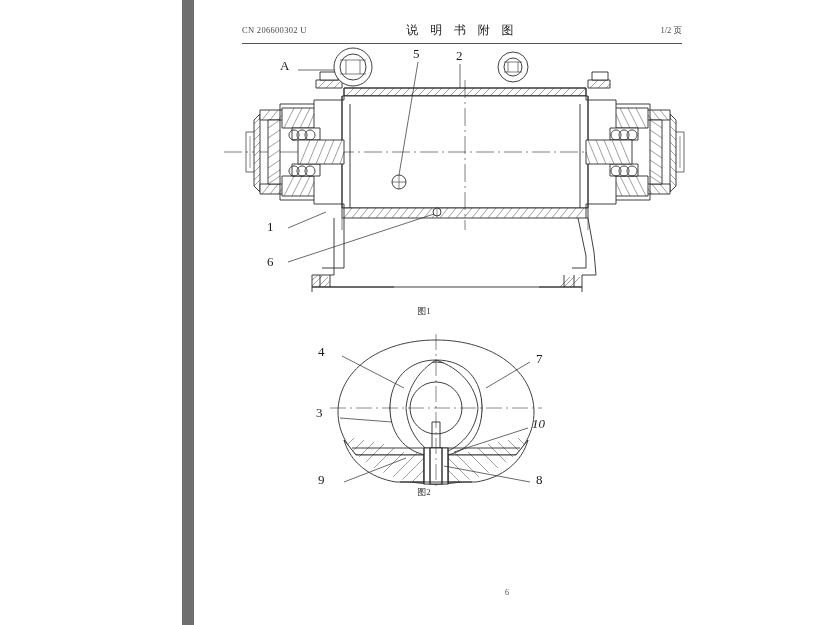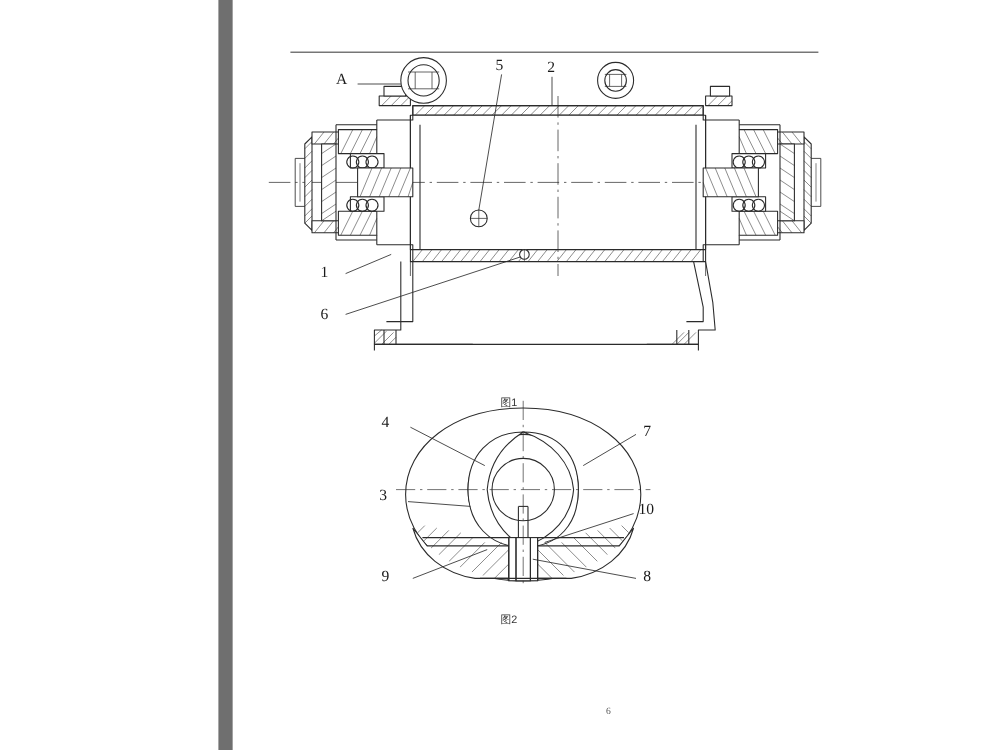--- a/index.html
+++ b/index.html
@@ -80,24 +80,23 @@
     width: 440px;
     height: 1px;
     background: #555;
   }
 
   
   .fig-caption {
     position: absolute;
     font-size: 9px;
     color: #333;
-    font-family: Liberation Sans, sans-serif;
+    font-family: Liberation Serif, serif;
     text-align: center;
     width: 60px;
-    margin-top: 24px;
   }
   #cap-fig1 { left: 200px; top: 305px; }
   #cap-fig2 { left: 200px; top: 486px; }
 
   #page-number {
     position: absolute;
     left: 0; right: 0;
     top: 588px;
     text-align: center;
     font-size: 8px;
@@ -120,20 +119,25 @@
   }
 </style>
 </head>
 <body>
 
 <div id="left-white"></div>
 <div id="left-strip"></div>
 
 <div id="page">
 
+  <div id="header">
+    <div id="hdr-left">CN 206600302 U</div>
+    <div id="hdr-center">说 明 书 附 图</div>
+    <div id="hdr-right">1/2 页</div>
+  </div>
   <div id="hdr-rule"></div>
 
   <svg class="draw" width="626" height="320" viewBox="0 0 626 320">
     <g stroke="#2b2b2b" fill="none" stroke-width="0.9" stroke-linejoin="round">
 
       <path d="M150 88 L392 88 L392 96 L150 96 Z" fill="#ffffff"></path>
       <path d="M150 88 L392 88"></path>
       <path d="M150 96 L392 96"></path>
 
       <g stroke="#2b2b2b" stroke-width="0.45">
@@ -391,20 +395,20 @@
       <path d="M146 88 L198 92" stroke-width="0.7"></path>
       <path d="M334 98 L260 122" stroke-width="0.7"></path>
       <path d="M150 152 L212 128" stroke-width="0.7"></path>
       <path d="M336 152 L250 136" stroke-width="0.7"></path>
     </g>
   </svg>
 
   <div class="lbl" style="left:124px; top:344px;">4</div>
   <div class="lbl" style="left:342px; top:351px;">7</div>
   <div class="lbl" style="left:122px; top:405px;">3</div>
-  <div class="lbl" style="left:338px; top:416px;">10</div>
+  <div class="lbl" style="left:338px; top:416px;font-style:italic;">10</div>
   <div class="lbl" style="left:124px; top:472px;">9</div>
   <div class="lbl" style="left:342px; top:472px;">8</div>
 
   <div class="fig-caption" id="cap-fig2">图2</div>
 
   <div id="page-number">6</div>
 </div>
 
 </body></html>

